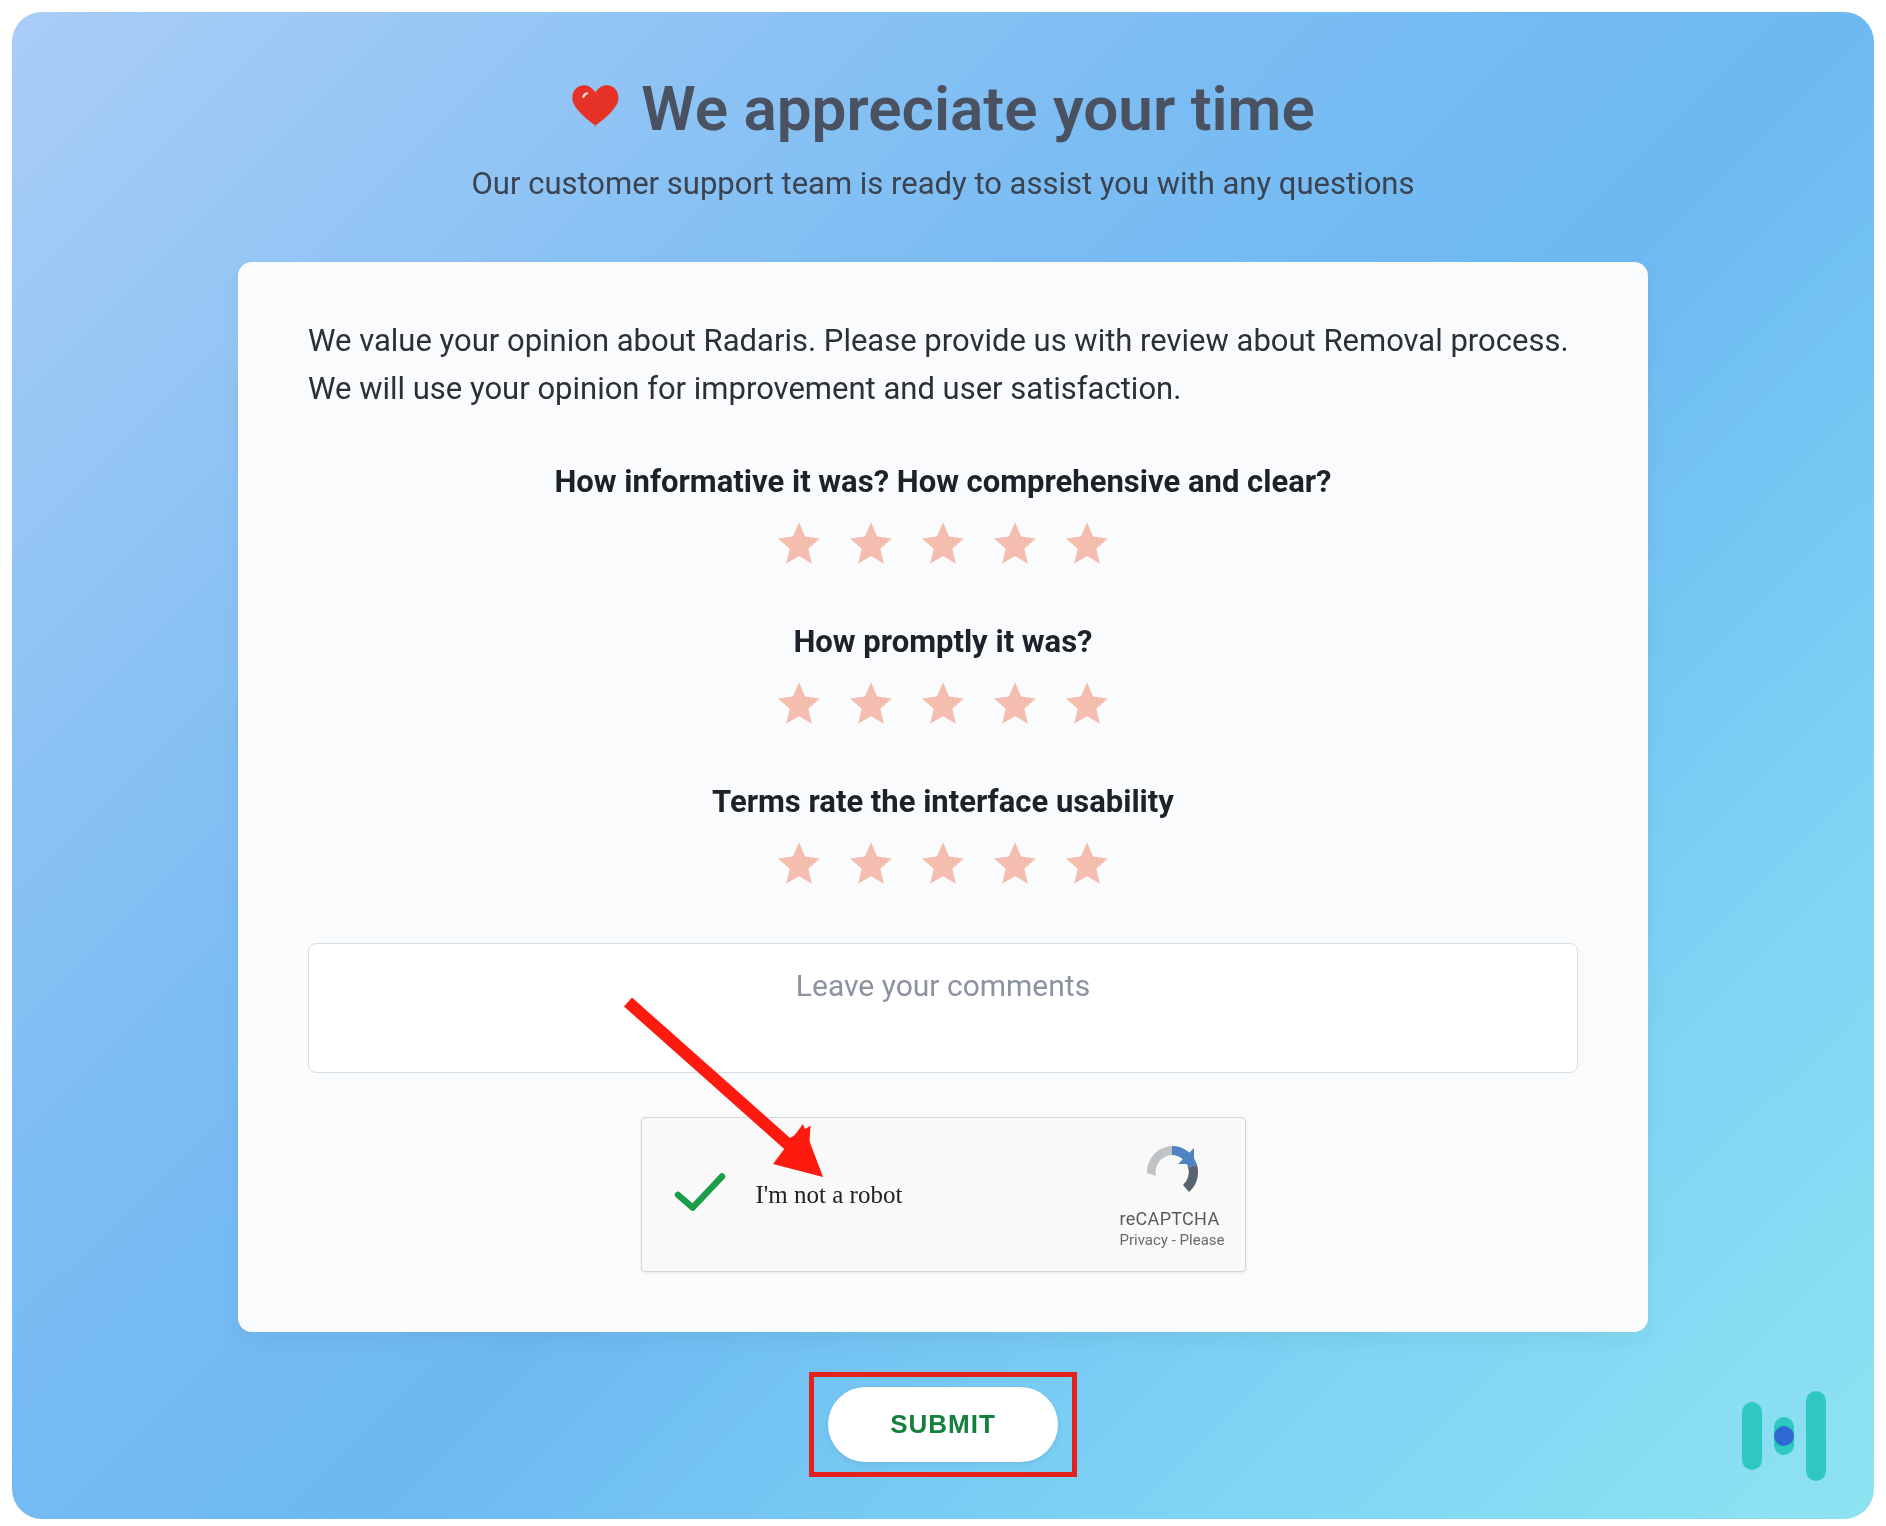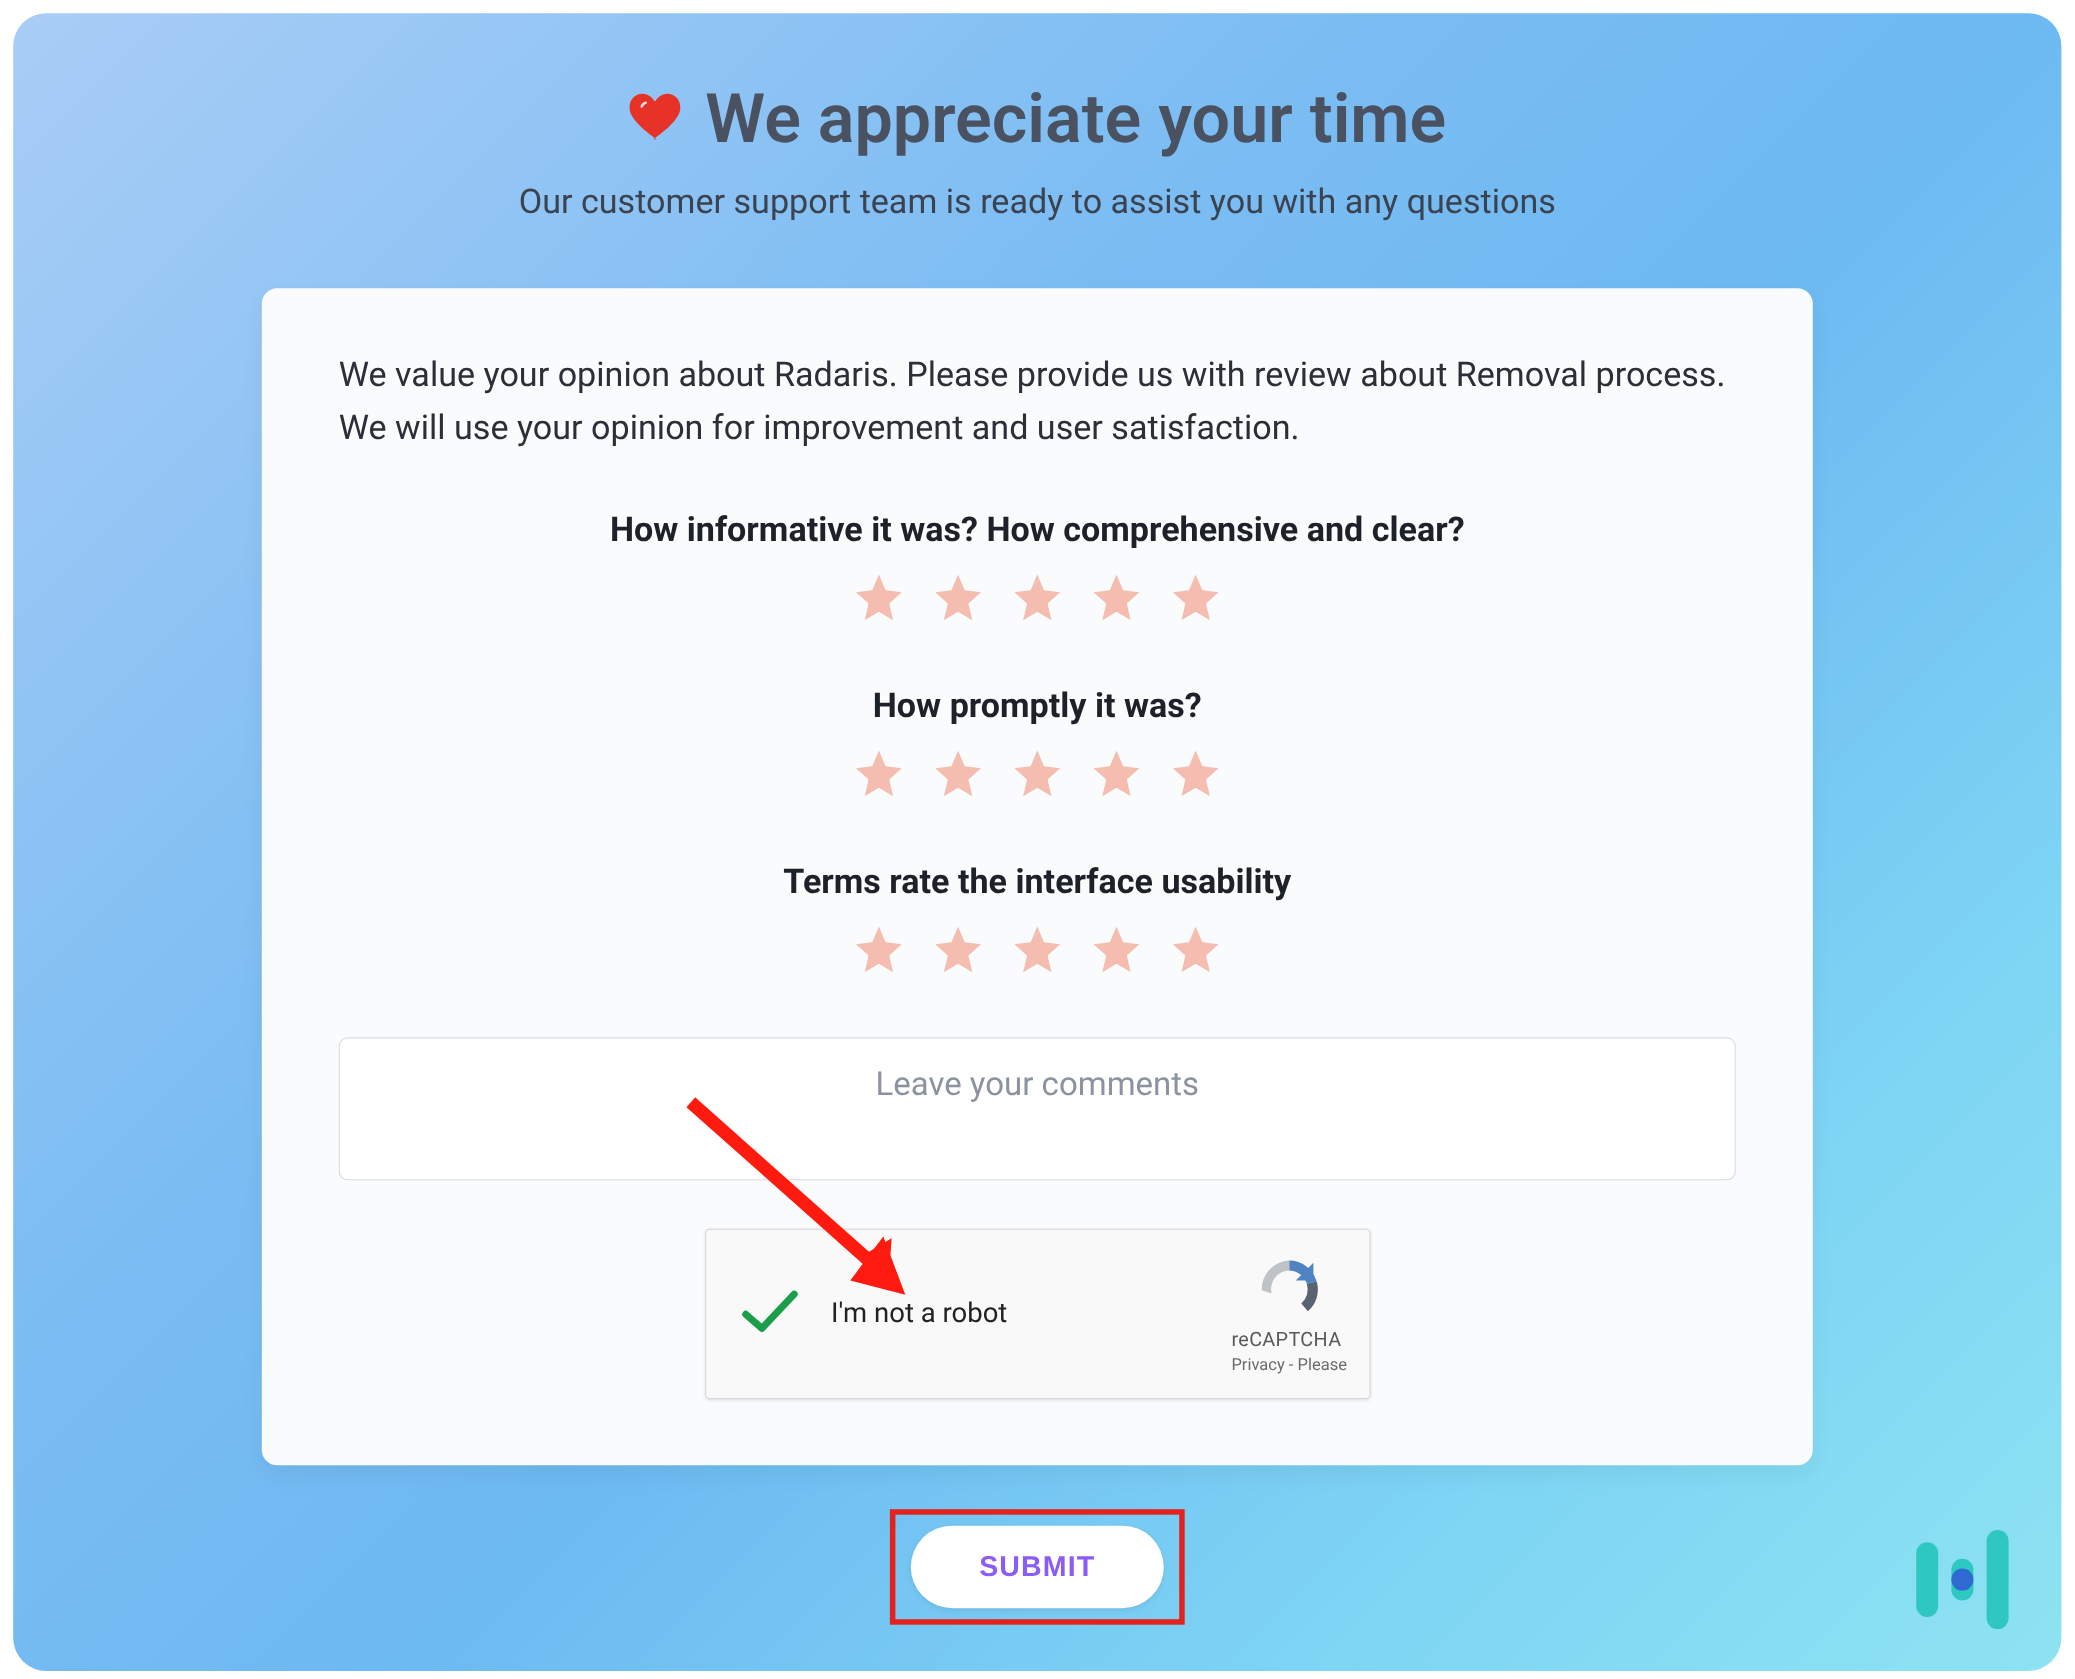--- a/index.html
+++ b/index.html
@@ -97,21 +97,21 @@
     width: 605px;
     background: #f9f9f9;
     border: 1px solid #d6d6d6;
     border-radius: 4px;
     display: flex;
     align-items: center;
     padding: 22px 20px 22px 30px;
     box-shadow: 0 1px 3px rgba(0,0,0,.08);
     font-family: Roboto, Arial, sans-serif;
   }
-  .captcha-left { display:flex; align-items:center; gap:28px; flex:1; }
+  .captcha-left { display:flex; align-items:center; gap:28px; flex:1;font-family:Liberation Serif, serif; }
   .check-svg { width: 56px; height: 44px; }
   .captcha-label { font-size: 25px; color: #222; }
   .captcha-right { text-align:left; font-size:15px; color:#6b6b6b; }
   .recaptcha-logo { width:72px; height:64px; margin:0 auto 4px; display:block; }
   .captcha-brand { font-size: 18px; color:#5a5a5a; letter-spacing:.3px; }
   .captcha-links { font-size: 15px; color:#6b6b6b; margin-top:2px; }
   .captcha-links span { cursor:pointer; }
   .arrow {
     position: absolute;
     left: 300px;
@@ -126,21 +126,21 @@
     padding: 10px 14px;
   }
   .submit-btn {
     background:#fff;
     border: none;
     border-radius: 999px;
     padding: 22px 62px;
     font-size: 26px;
     font-weight: 700;
     letter-spacing: 1px;
-    color:#8b5cf6;
+    color:#15803d;
     cursor:pointer;
     box-shadow: 0 2px 6px rgba(0,0,0,.08);
   }
   .corner-logo {
     position:absolute;
     right: 48px;
     bottom: 38px;
     display:flex;
     align-items:center;
     gap: 12px;

